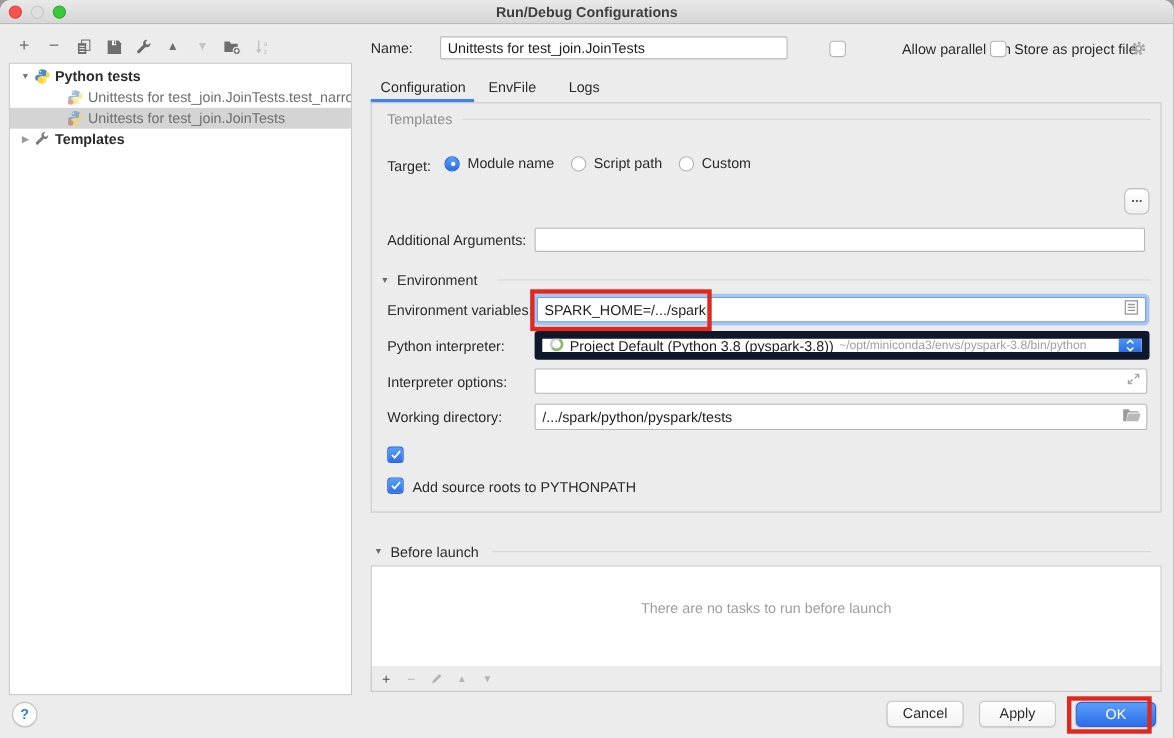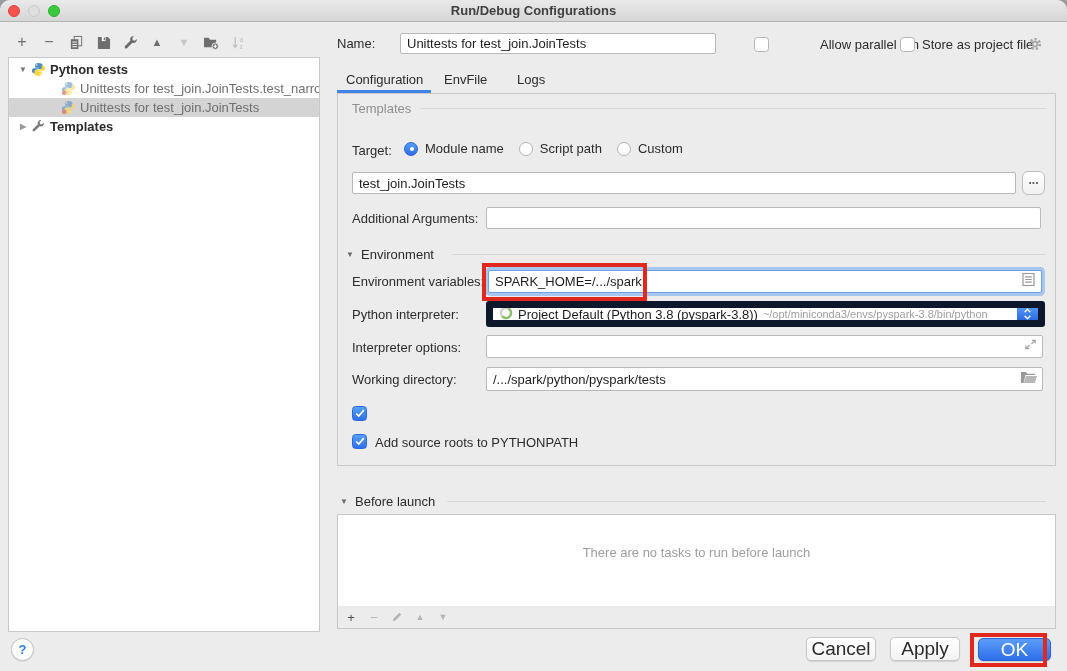--- a/index.html
+++ b/index.html
@@ -62,21 +62,21 @@
   .combo .cname { font-size:13px; color:#1d1d1d; }
   .combo .cpath { font-size:11px; color:#9f9f9f; margin-left:5px; overflow:hidden; }
   .spinner { position:absolute; right:0; top:0; width:21px; height:100%; background:linear-gradient(#4e96f8,#2d6ce4); display:flex; flex-direction:column; align-items:center; justify-content:center; gap:2px; }
   .fic { position:absolute; top:50%; transform:translateY(-50%); }
   
   .blbar { position:absolute; display:flex; gap:9px; align-items:center; background:#ececec; border:1px solid #c7c7c7; border-top:none; padding-left:6px; }
   .bli { width:14px; display:flex; align-items:center; justify-content:center; font-size:13px; color:#b5b5b5; }
   .bli.en { color:#4c4c4c; }
   
   .btn { position:absolute; height:24px; border-radius:5px; border:1px solid #c8c8c8;
-    background:linear-gradient(#ffffff,#f3f3f3); font-size:19px; color:#2b2b2b; text-align:center; line-height:22px;
+    background:linear-gradient(#ffffff,#f3f3f3); font-size:13px; color:#2b2b2b; text-align:center; line-height:22px;
     box-shadow:0 .5px 1px rgba(0,0,0,.12); font-family:"Liberation Sans", sans-serif; }
   .btn.primary { background:linear-gradient(#5b9df9,#2d6fe8); border:1px solid #2b64d8; color:#fff; }
   .help { position:absolute; left:11px; top:638px; width:23px; height:23px; border-radius:50%; background:#fdfdfd;
     border:1px solid #c3c3c3; color:#2e7cf2; font-weight:700; text-align:center; line-height:21px; font-size:13px;
     box-shadow:0 .5px 1px rgba(0,0,0,.12); }
   
   .redbox { position:absolute; border:4px solid #e0281e; pointer-events:none; z-index:50; }
   .focusfield { border:1px solid #6f9ee8 !important; box-shadow:0 0 0 3px #a9c6ee; }
 </style>
 </head>
@@ -208,21 +208,20 @@
   <span class="lbl" style="left:352px; top:143px">Target:</span>
   <div style="position:absolute; left:404px; top:141px; display:flex; align-items:center; gap:7px">
     <span class="radio on"></span>
     <span class="lbl" style="position:static">Module name</span>
     <span class="radio" style="margin-left:8px"></span>
     <span class="lbl" style="position:static">Script path</span>
     <span class="radio" style="margin-left:8px"></span>
     <span class="lbl" style="position:static">Custom</span>
   </div>
 
-  <input class="field" style="left: 352px; top: 172px; width: 664px; height: 22px;" value="test_join.JoinTests">
   <div style="position:absolute; left:1022px; top:171px; width:23px; height:24px; background:linear-gradient(#fff,#f1f1f1); border:1px solid #bdbdbd; border-radius:6px; text-align:center; line-height:16px; font-weight:700; color:#555; font-size:12px">...</div>
 
   <span class="lbl" style="left:352px; top:211px">Additional Arguments:</span>
   <input class="field" style="left: 486px; top: 207px; width: 555px; height: 22px;" value="">
 
   <span class="tri" style="left:346px; top:250px">▼</span>
   <span class="lbl" style="left:361px; top:247px">Environment</span>
   <div class="sep" style="left:452px; top:254px; width:594px"></div>
 
   <span class="lbl" style="left:352px; top:274px">Environment variables:</span>

